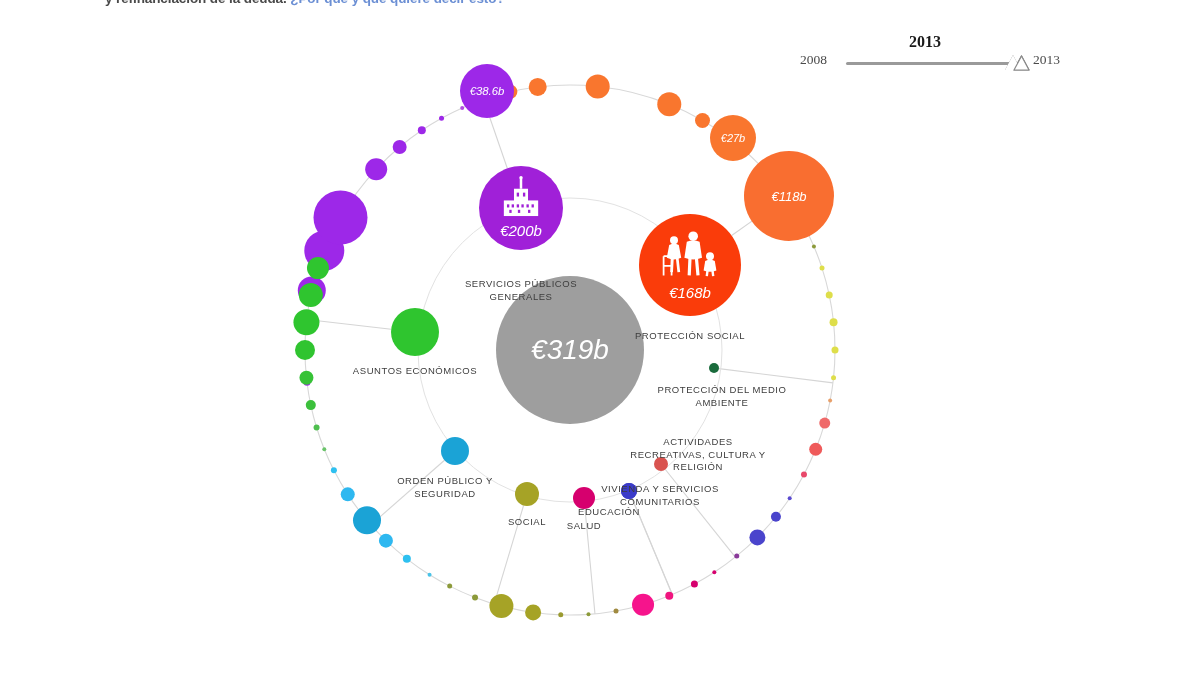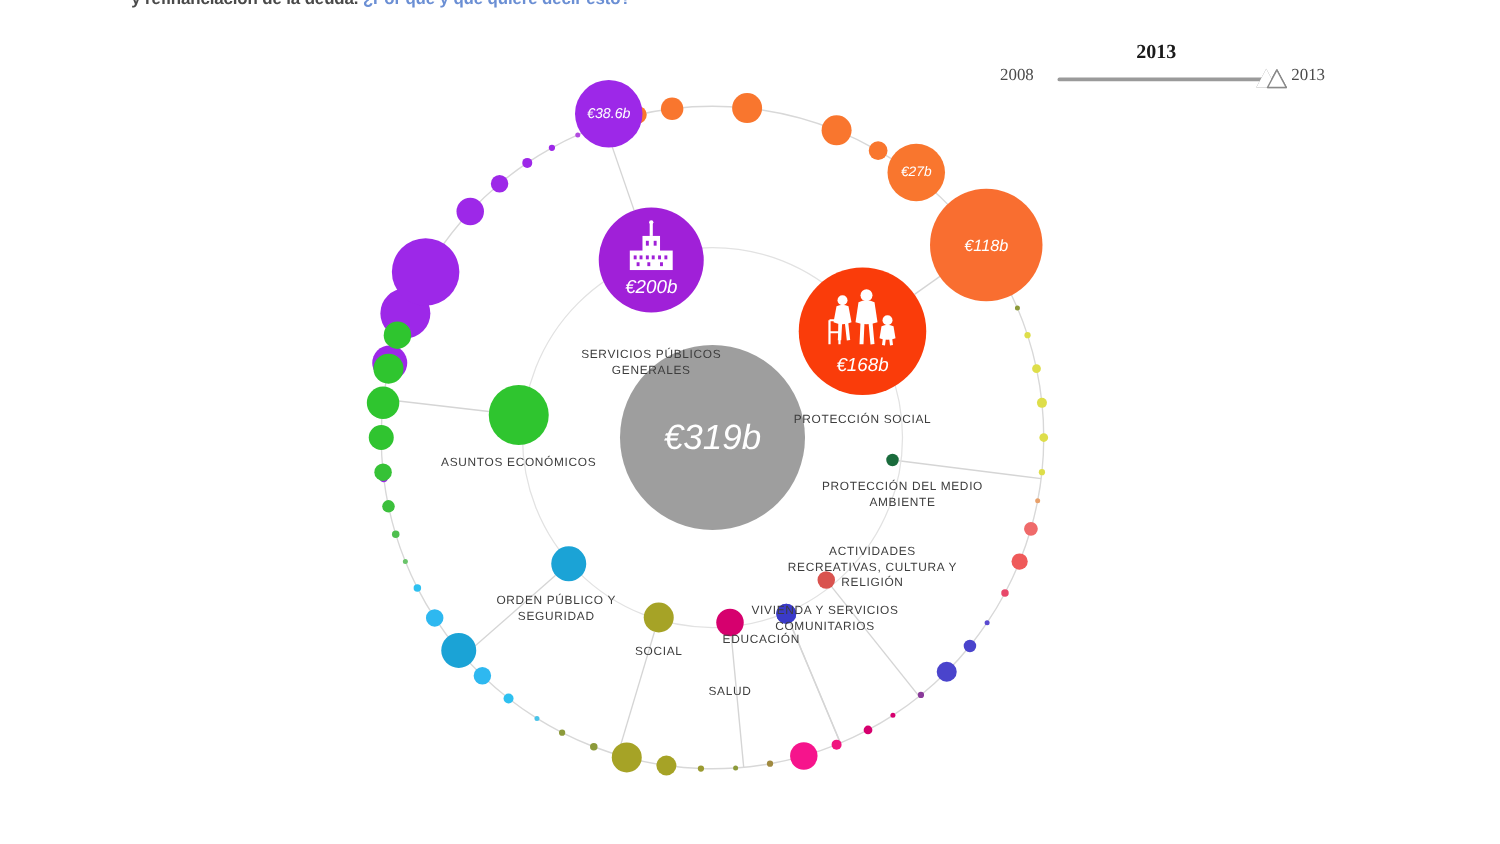--- a/index.html
+++ b/index.html
@@ -221,21 +221,21 @@
       <div class="cap" style="left: 722px; top: 384px;">PROTECCIÓN DEL MEDIO
 AMBIENTE</div>
       <div class="cap" style="left: 698px; top: 436px;">ACTIVIDADES
 RECREATIVAS, CULTURA Y
 RELIGIÓN</div>
       <div class="cap" style="left: 660px; top: 483px;">VIVIENDA Y SERVICIOS
 COMUNITARIOS</div>
       <div class="cap" style="left: 445px; top: 475px;">ORDEN PÚBLICO Y
 SEGURIDAD</div>
       <div class="cap" style="left: 527px; top: 516px;">SOCIAL</div>
-      <div class="cap" style="left: 584px; top: 548px;">SALUD</div>
+      <div class="cap" style="left: 584px; top: 520px;">SALUD</div>
       <div class="cap" style="left: 609px; top: 506px;">EDUCACIÓN</div>
     </div>
 
   <div class="slider-wrap">
     <div class="slider-year slider-min">2008</div>
     <div class="slider-current">2013</div>
     <div class="slider-track"></div>
     <div class="slider-handle">
       <svg width="17" height="16" viewBox="0 0 17 16">
         <polygon points="8.5,1 16,15 1,15" fill="#ffffff" stroke="#8a8a8a" stroke-width="1.2" stroke-linejoin="round"></polygon>

